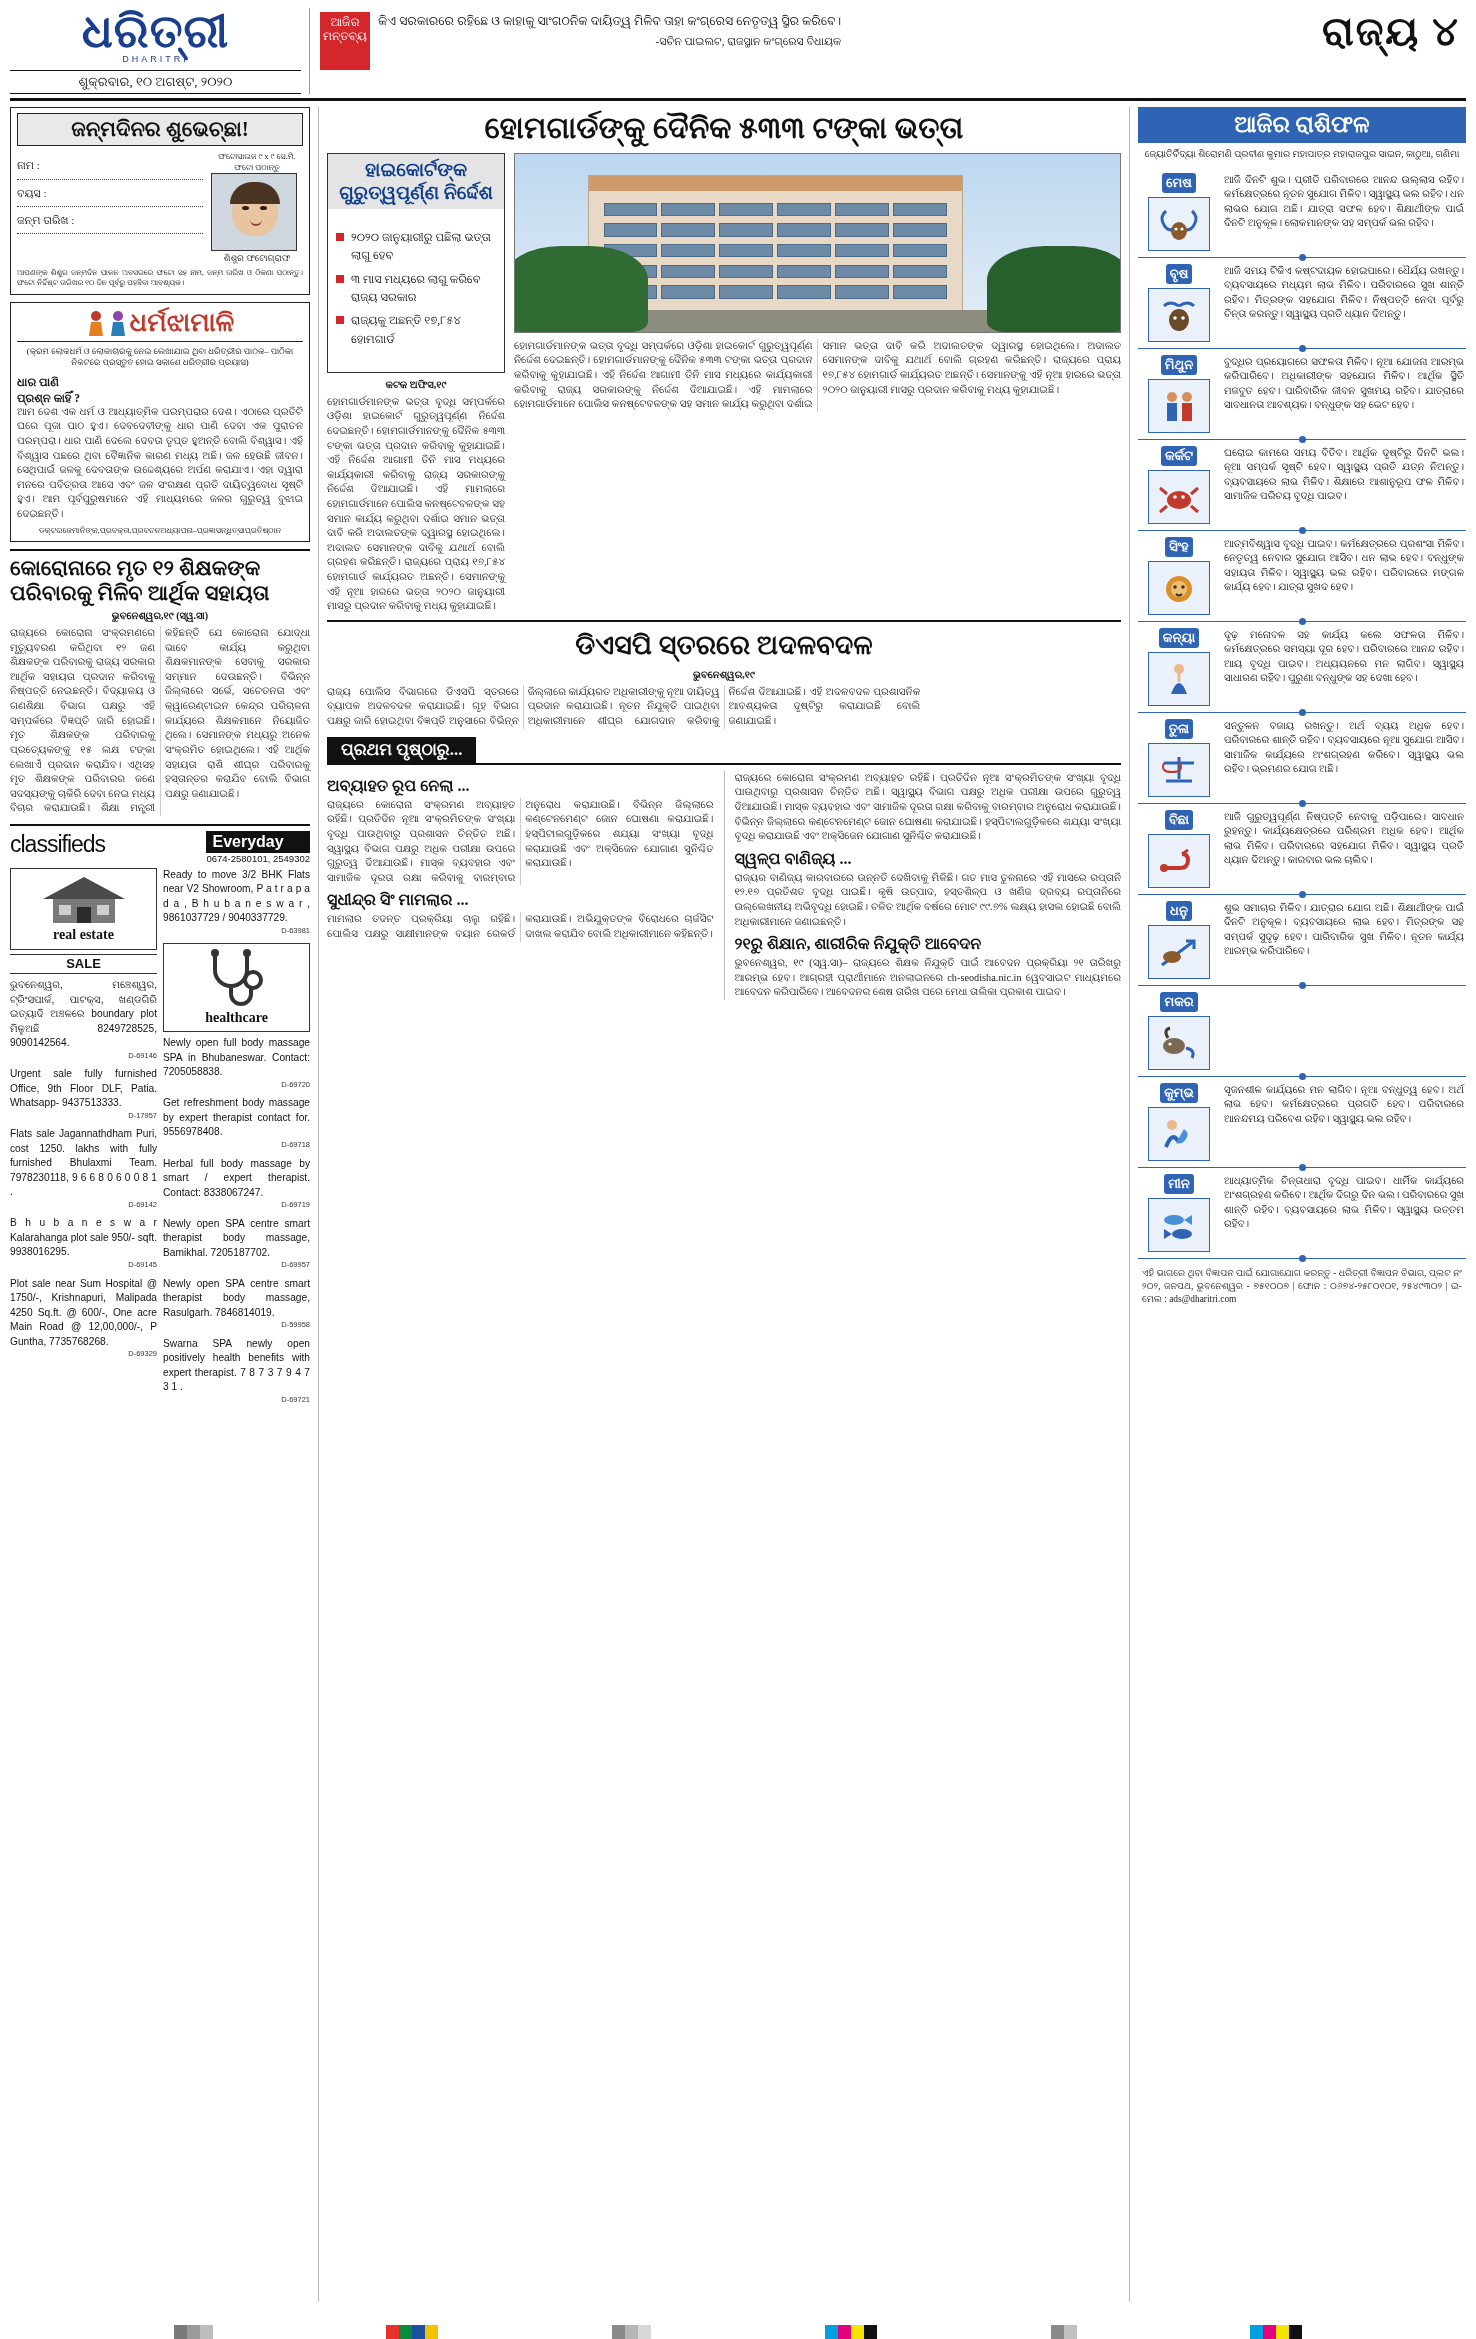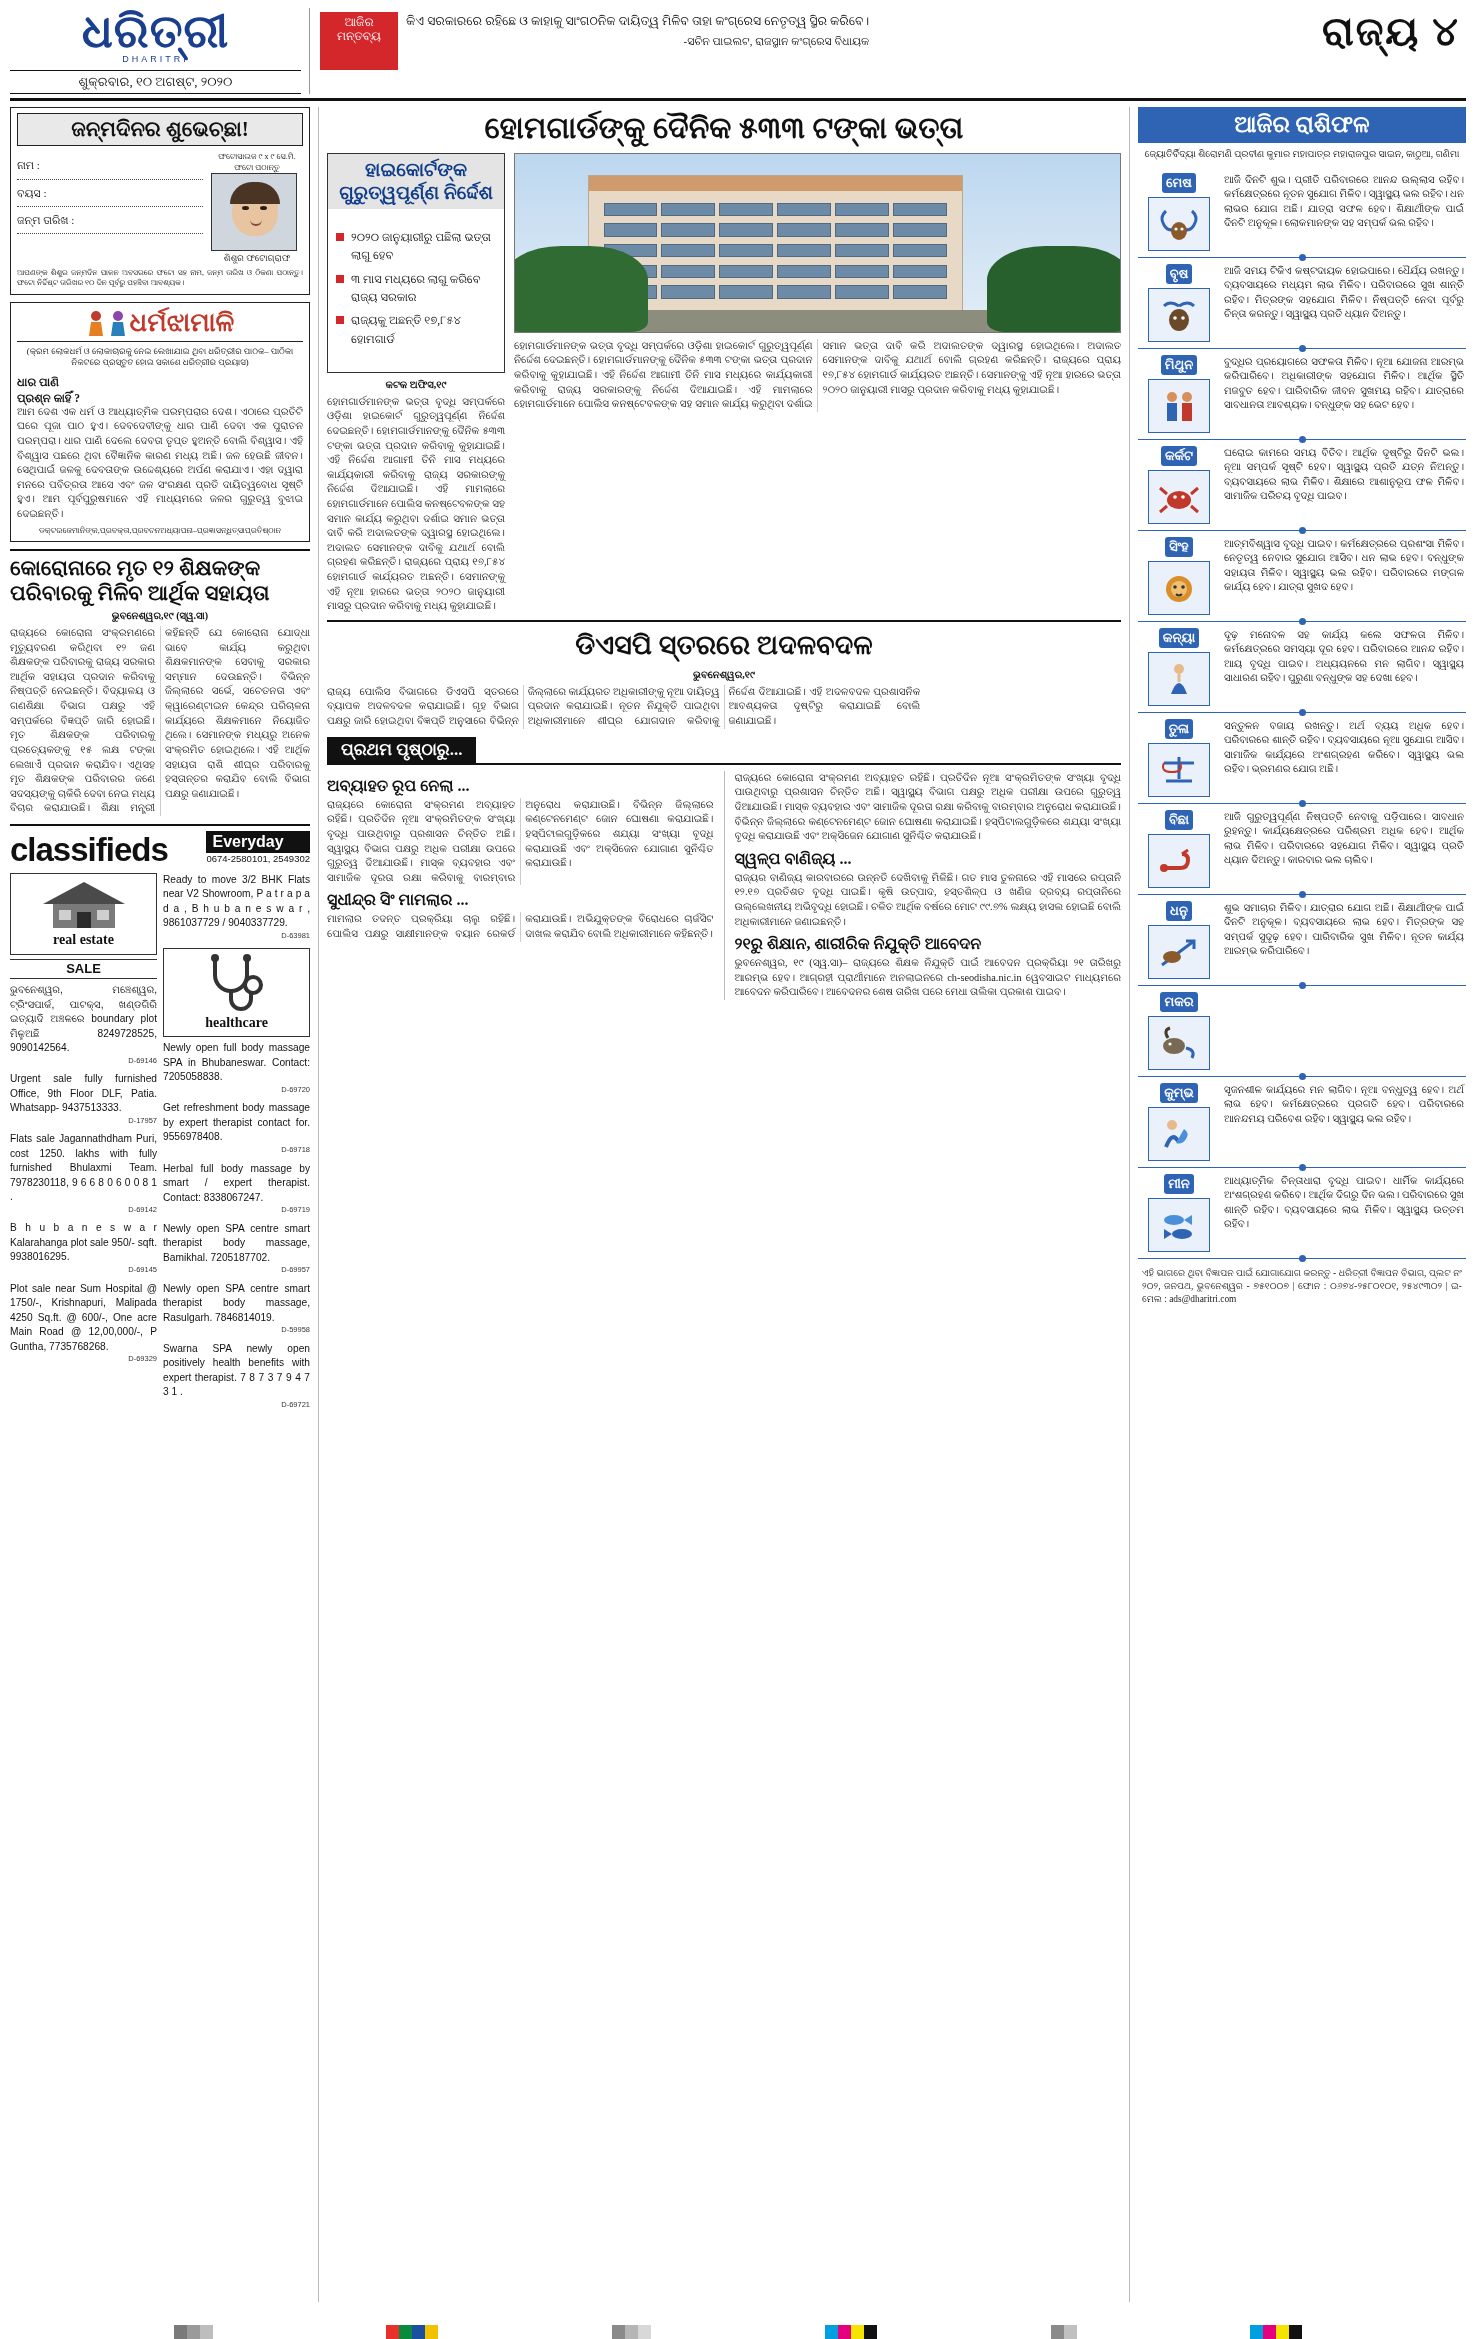--- a/index.html
+++ b/index.html
@@ -22,21 +22,21 @@
     font-size:46px; font-weight:bold; color:#1b3f8f; letter-spacing:1px;
     text-align:center; line-height:1.05;
   }
   .logo-sub { text-align:center; font-size:9px; letter-spacing:3px; color:#1b3f8f; margin-top:-2px; }
   .date-bar {
     margin-top:6px; border-top:1px solid #111; border-bottom:1px solid #111;
     text-align:center; font-size:13px; padding:3px 0; font-family:"Liberation Serif", serif;
   }
   .mast-mid { flex:1; display:flex; align-items:flex-start; padding:4px 10px 0 10px; gap:8px; }
   .mast-badge {
-    width:78px; min-height:58px; background:#d4272c; color:#fff;
+    width:50px; min-height:58px; background:#d4272c; color:#fff;
     font-size:12px; text-align:center; line-height:1.15; padding:4px 2px;
     font-family:"Liberation Serif", serif;
   }
   .mast-quote { font-size:12.5px; line-height:1.5; font-family:"Liberation Serif", serif; color:#111; }
   .mast-quote .attrib { display:block; text-align:right; font-size:11px; margin-top:2px; }
   .mast-right {
     width:200px; text-align:right; font-family:"Liberation Serif", serif;
     font-size:40px; font-weight:bold; padding-right:6px; letter-spacing:2px;
   }
 
@@ -83,21 +83,21 @@
     display:flex; align-items:center; justify-content:center; 
     border-bottom:1px solid #222; padding-bottom:3px;
   }
   .dharma-title { font-size:26px; font-weight:bold; color:#c0392b; font-family:"Liberation Serif", serif; }
   .dharma-sub { font-size:8.6px; line-height:1.35; text-align:center; padding:4px 2px; font-family:"Liberation Serif", serif; }
   .dharma-h2 { font-size:11.5px; font-weight:bold; font-family:"Liberation Serif", serif; margin-top:3px; }
   .dharma-credit { font-size:8px; text-align:center; font-family:"Liberation Serif", serif; margin-top:4px; }
 
   
   .classifieds-bar { display:flex; align-items:stretch; margin-bottom:4px; }
-  .classifieds-word { font-size:33px; font-weight:bold; letter-spacing:-1px; }
+  .classifieds-word { font-size:23px; font-weight:normal; letter-spacing:-1px; }
   .everyday-box { background:#111; color:#fff; font-size:16px; font-weight:bold; padding:2px 6px; align-self:flex-start; }
   .classifieds-phone { font-size:9.5px; text-align:right; }
   .cls-grid { display:flex; gap:6px; }
   .cls-col { flex:1; font-size:10.2px; line-height:1.42; }
   .cls-item { margin-bottom:6px; text-align:justify; }
   .cls-ref { font-size:7.5px; text-align:right; color:#333; }
   .cat-card { border:1px solid #333; text-align:center; padding:4px; margin-bottom:4px; }
   .cat-title { font-size:14px; font-weight:bold; font-family:"Liberation Serif", serif; }
   .sale-bar { text-align:center; font-weight:bold; font-size:13px; border-top:1px solid #333; border-bottom:1px solid #333; margin:4px 0; }
 

